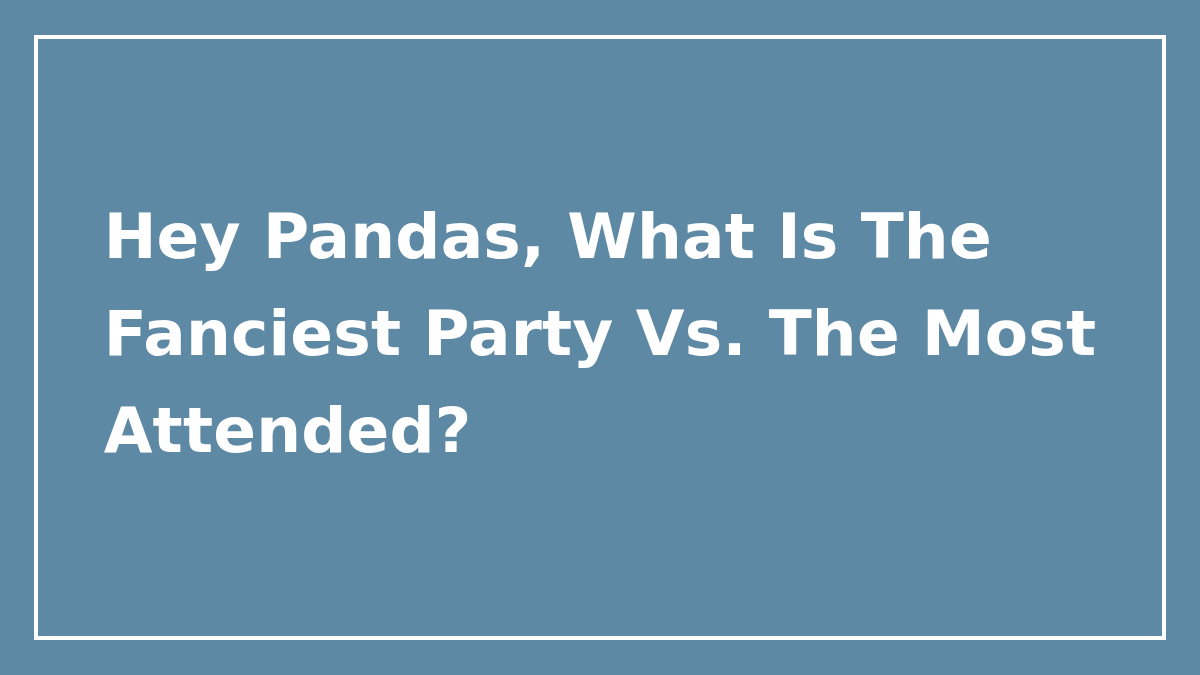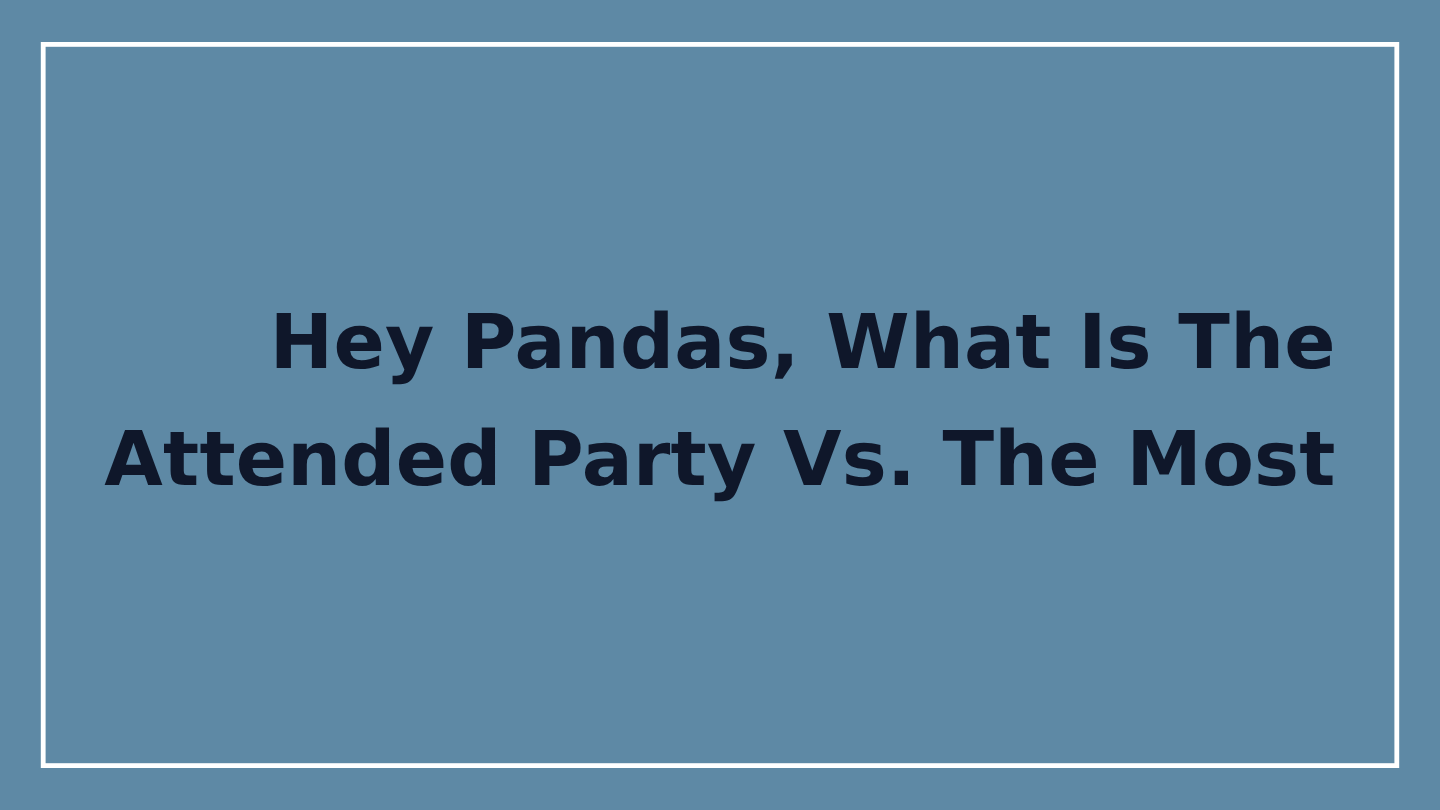--- a/index.html
+++ b/index.html
@@ -43,41 +43,42 @@
     display: flex;
     flex-direction: column;
     align-items: center;
     justify-content: center;
     padding: 0 40px 8px 40px;
   }
 
   #headline {
     margin: 0;
     padding: 0;
-    color: #0f172a;
+    color: #ffffff;
     font-family: "DejaVu Sans", sans-serif;
     font-weight: 700;
     font-size: 63px;
     line-height: 97px;
-    text-align: right;
+    text-align: left;
     letter-spacing: 0.2px;
     white-space: nowrap;
   }
 
   #headline .line {
     display: block;
   }
 </style>
 </head>
 <body>
 
 <div id="card">
 
   <div id="frame"></div>
 
   <div id="headline-block">
     <h1 id="headline">
       <span class="line">Hey Pandas, What Is The</span>
-      <span class="line">Attended Party Vs. The Most</span>
+      <span class="line">Fanciest Party Vs. The Most</span>
+      <span class="line">Attended?</span>
     </h1>
   </div>
 
 </div>
 
 </body></html>

